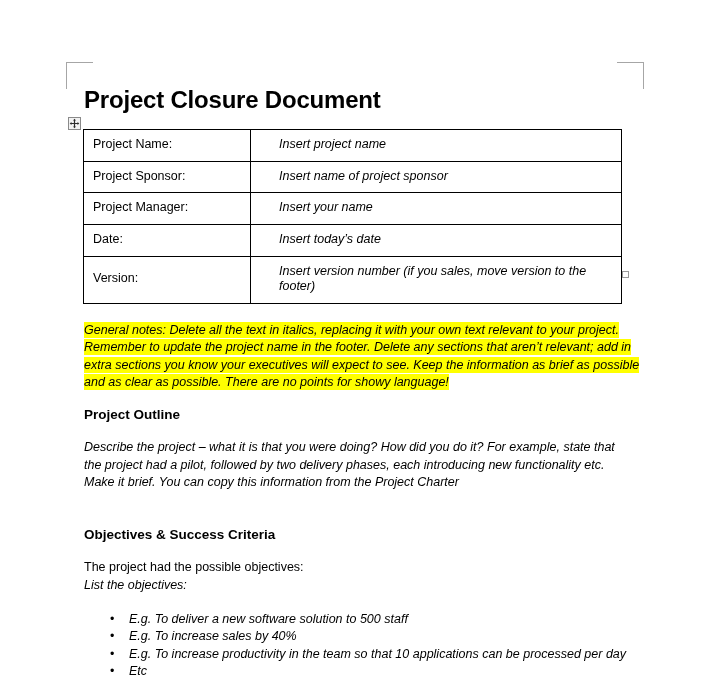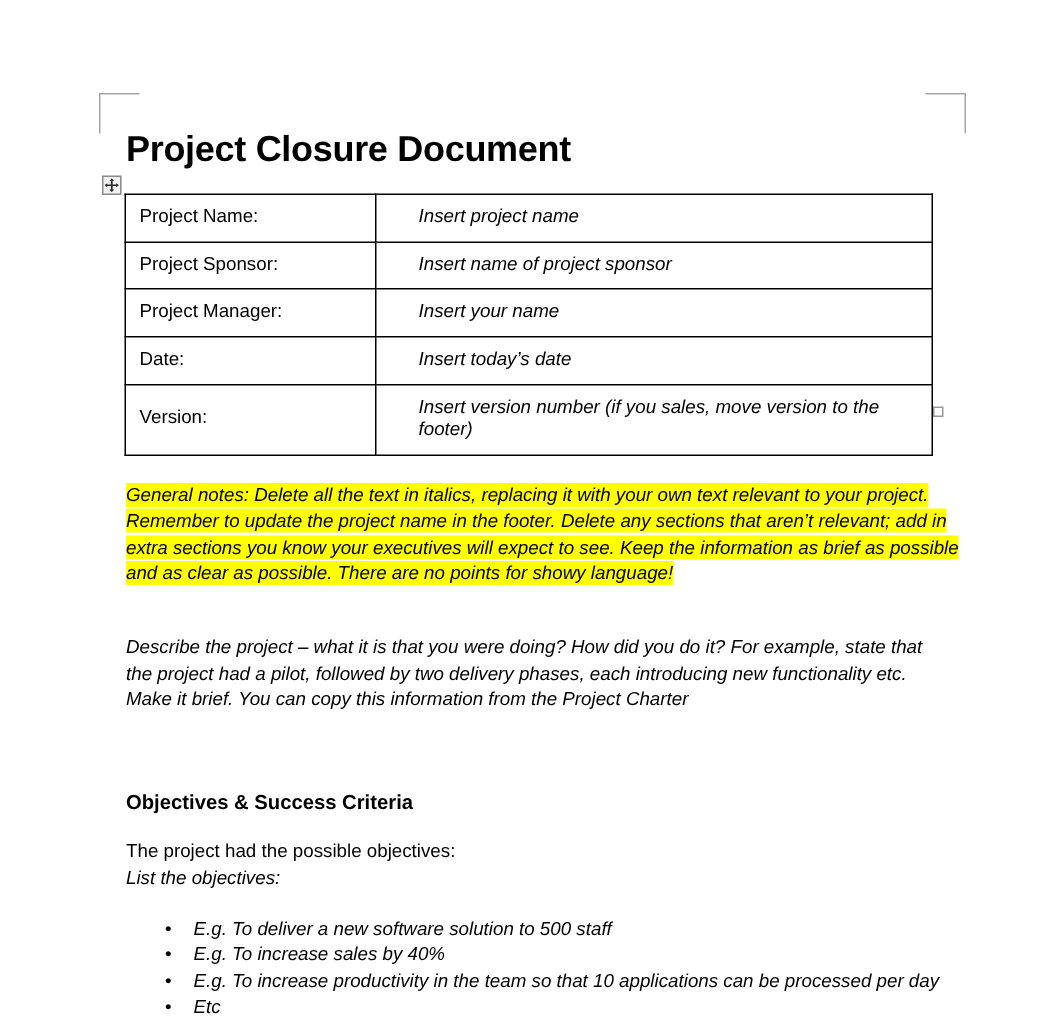--- a/index.html
+++ b/index.html
@@ -238,20 +238,21 @@
   <div class="table-resize-handle"></div>
 
   <div class="block notes">
     <span class="hl-line"><span>General notes: Delete all the text in italics, replacing it with your own text relevant to your project.</span></span>
     <span class="hl-line"><span>Remember to update the project name in the footer. Delete any sections that aren’t relevant; add in</span></span>
     <span class="hl-line"><span>extra sections you know your executives will expect to see. Keep the information as brief as possible</span></span>
     <span class="hl-line"><span>and as clear as possible. There are no points for showy language!</span></span>
   </div>
 
   <div class="block outline">
+    <h2 class="section-heading">Project Outline</h2>
     <p class="para italic body-text">Describe the project – what it is that you were doing? How did you do it? For example, state that the project had a pilot, followed by two delivery phases, each introducing new functionality etc. Make it brief. You can copy this information from the Project Charter</p>
   </div>
 
   <div class="block objectives">
     <h2 class="section-heading">Objectives &amp; Success Criteria</h2>
     <p class="para lead">The project had the possible objectives:</p>
     <p class="para sub">List the objectives:</p>
   </div>
 
   <ul class="bullets">

